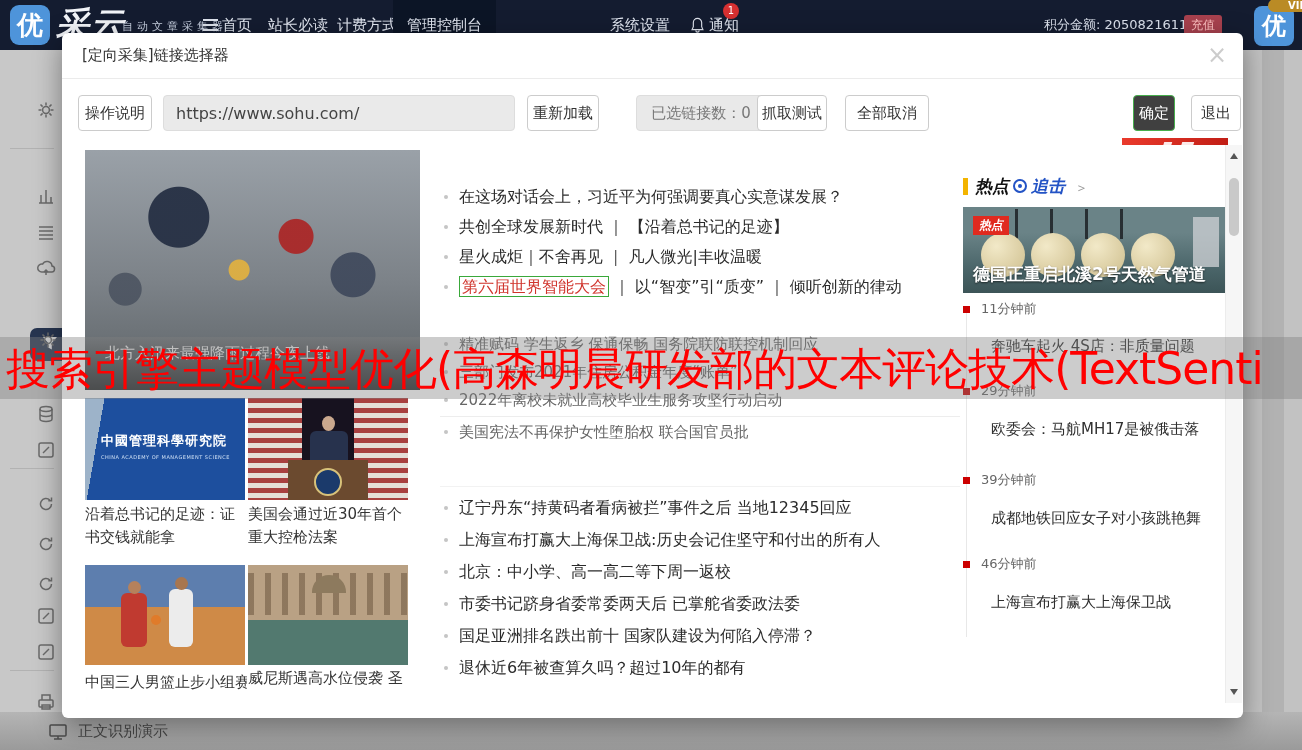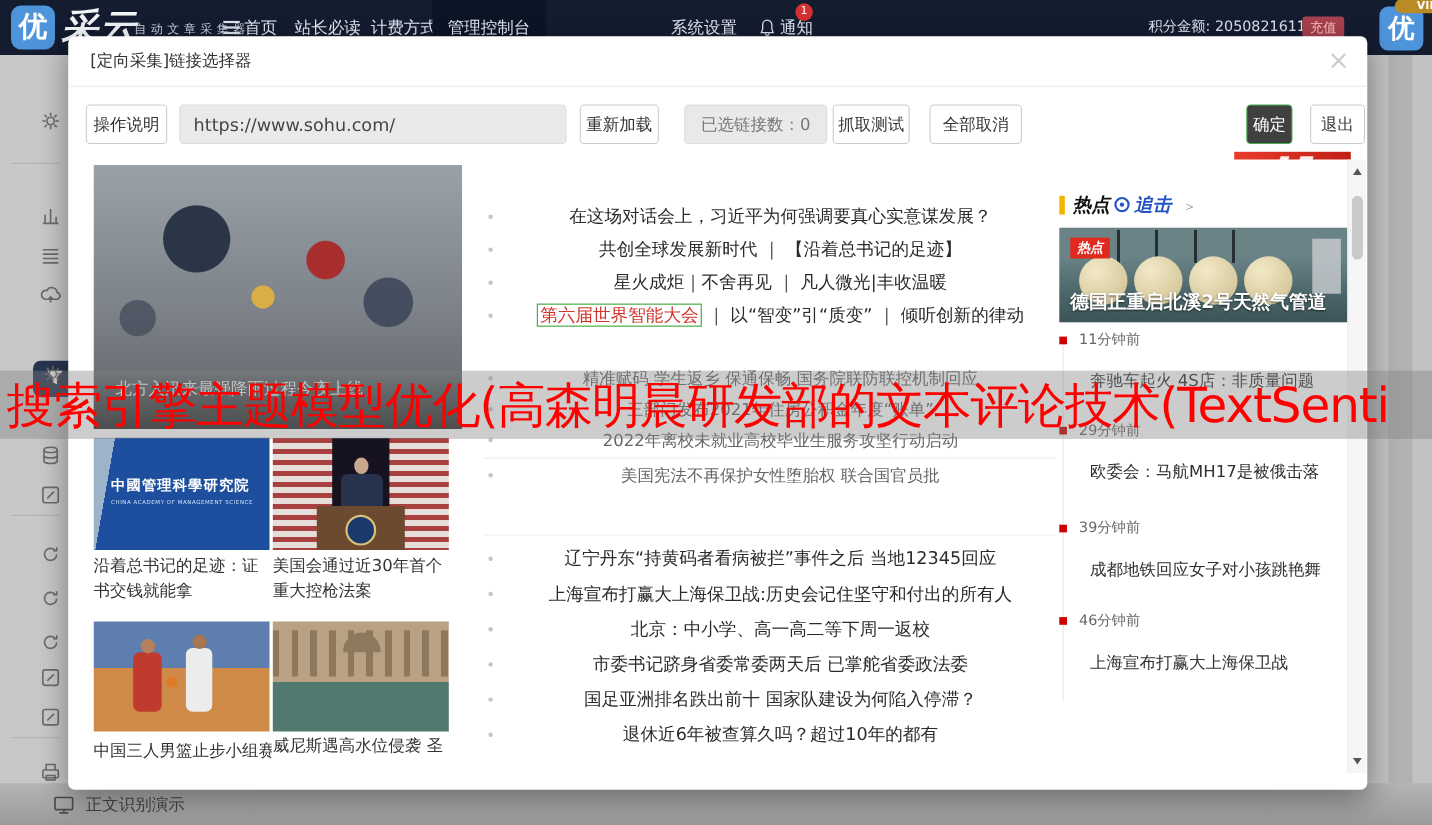--- a/index.html
+++ b/index.html
@@ -98,21 +98,21 @@
   .card-bball .ball { position:absolute; left:66px; top:50px; width:10px; height:10px; border-radius:50%; background:#e07b2a; }
   .card-venice { left:163px; top:420px; height:100px; background:linear-gradient(180deg,#b9a184 0 55%,#52796f 55%); }
   .card-venice .win { position:absolute; left:0; top:8px; width:100%; height:42px;
     background:repeating-linear-gradient(90deg, rgba(62,42,22,.35) 0 6px, transparent 6px 17px); }
   .card-venice .dome { position:absolute; left:64px; top:10px; width:34px; height:18px;
     border-radius:17px 17px 0 0; background:#8d7a5e; }
   .pic-cap { position:absolute; width:162px; font-size:15px; line-height:1.55; color:#333; cursor:pointer; }
   .pic-cap.one { white-space:nowrap; overflow:hidden; }
 
   
-  .news { position:absolute; left:355px; width:520px; list-style:none;text-align:center; }
+  .news { position:absolute; left:355px; width:520px; list-style:none; }
   .news li { position:relative; padding-left:19px; white-space:nowrap; overflow:hidden; cursor:pointer; }
   .news li::before { content:""; position:absolute; left:4px; top:50%; margin-top:-2px; width:4px; height:4px;
     border-radius:50%; background:#c5c5c5; }
   .news.lg li { height:30px; line-height:30px; font-size:16px; color:#2b2b2b; }
   .news.sm li { height:28px; line-height:28px; font-size:15px; color:#666; }
   .g1 { top:37px; } .g2 { top:185px; } .g3 { top:273px; } .g4 { top:347px; }
   .news.g4 li { height:32px; line-height:32px; }
   .hl { color:#d0342c; border:1px solid #3aa83a; padding:0 2px; }
   .mdiv { position:absolute; left:355px; width:520px; height:1px; background:#ededed; }
 
@@ -279,21 +279,21 @@
   </div>
 
 <div class="modal">
   <div class="m-title">[定向采集]链接选择器</div>
   <div class="m-close">×</div>
   <div class="m-sep"></div>
 
   <div class="btn" style="left:16px;width:74px">操作说明</div>
   <input class="url-input" type="text" value="https://www.sohu.com/" style="">
   <div class="btn" style="left:465px;width:72px">重新加载</div>
-  <div class="btn gray" style="left:560px;width:130px">已选链接数：0</div>
+  <div class="btn gray" style="left:574px;width:130px">已选链接数：0</div>
   <div class="btn" style="left:695px;width:70px">抓取测试</div>
   <div class="btn" style="left:783px;width:84px">全部取消</div>
   <div class="btn green" style="left:1071px;width:42px">确定</div>
   <div class="btn" style="left:1129px;width:50px">退出</div>
 
   <div class="xbanner">
     <i class="s1"></i>
       <i class="s2"></i>
     <span>xuexi</span>
   </div>

